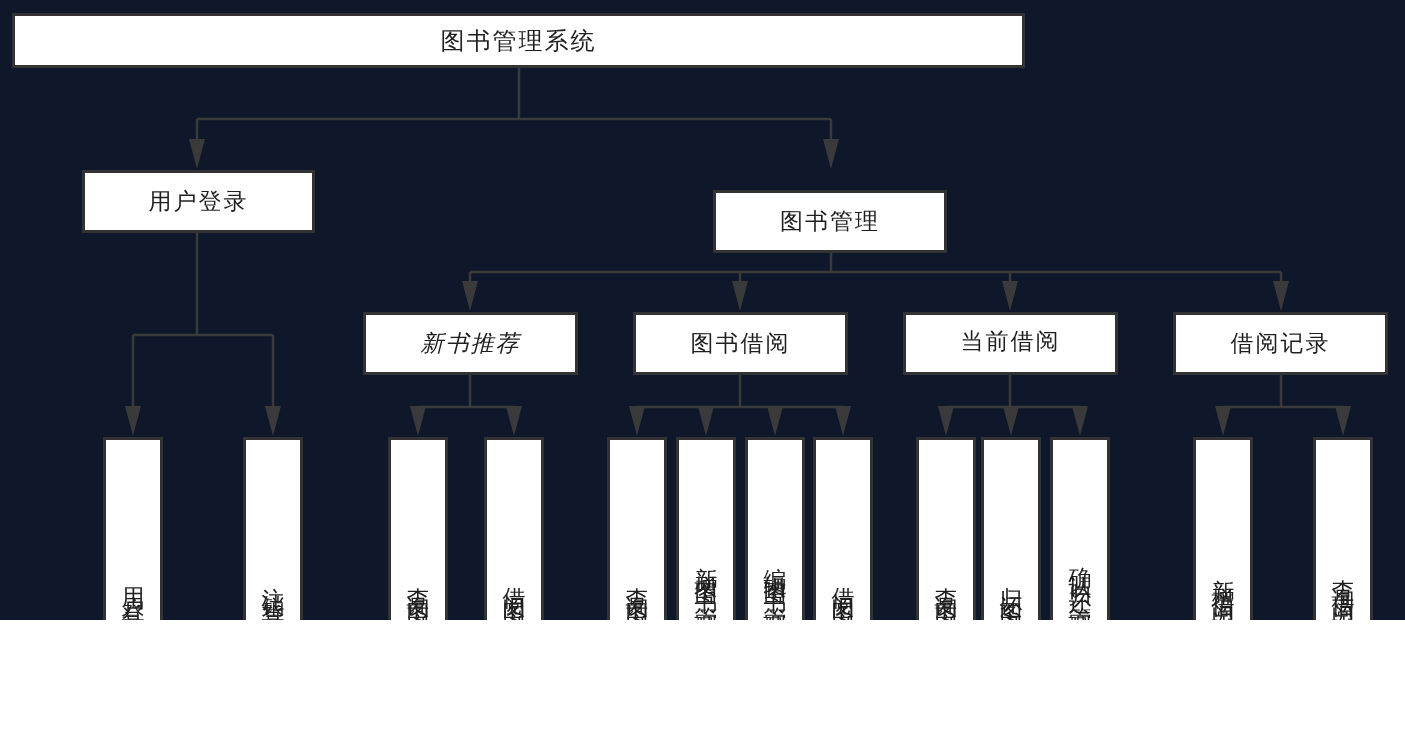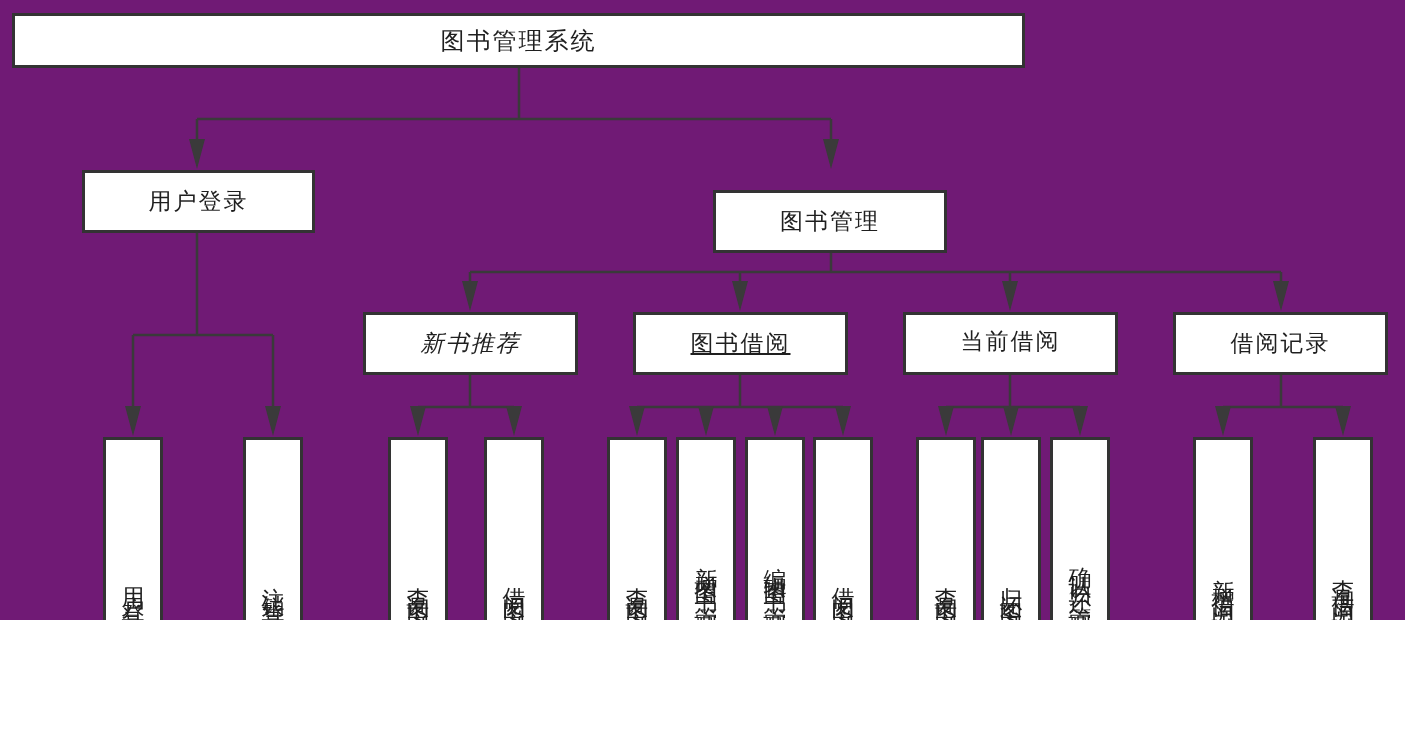--- a/index.html
+++ b/index.html
@@ -5,21 +5,21 @@
   html, body {
     margin: 0;
     padding: 0;
     background: #ffffff;
     font-family: "Liberation Sans", "DejaVu Sans", sans-serif;
   }
   #canvas {
     position: relative;
     width: 1405px;
     height: 620px;
-    background: #701a75;
+    background: #0f172a;
     overflow: hidden;
     color: #1f1f1f;
   }
   #wires {
     position: absolute;
     left: 0; top: 0;
     width: 1405px; height: 747px;
   }
   .node {
     position: absolute;
@@ -115,21 +115,21 @@
       <polygon points="1335,406 1351,406 1343,436"></polygon>
     </g>
   </svg>
 
   <div class="node root hnode">图书管理系统</div>
 
   <div class="node lvl2 hnode" style="left:82px; width:233px;">用户登录</div>
   <div class="node lvl2 hnode" style="left:713px; width:234px;margin-top:20px;">图书管理</div>
 
   <div class="node lvl3 hnode" style="left:363px;font-style:italic;">新书推荐</div>
-  <div class="node lvl3 hnode" style="left:633px;text-decoration:underline;">图书借阅</div>
+  <div class="node lvl3 hnode" style="left:633px;">图书借阅</div>
   <div class="node lvl3 hnode" style="left:903px;font-family:Liberation Mono, monospace;">当前借阅</div>
   <div class="node lvl3 hnode" style="left:1173px;">借阅记录</div>
 
   <div class="node vnode" style="left:103px;">
     <span class="vtext">用户登录</span>
   </div>
   <div class="node vnode" style="left:243px;">
     <span class="vtext">注销登录</span>
   </div>
 

